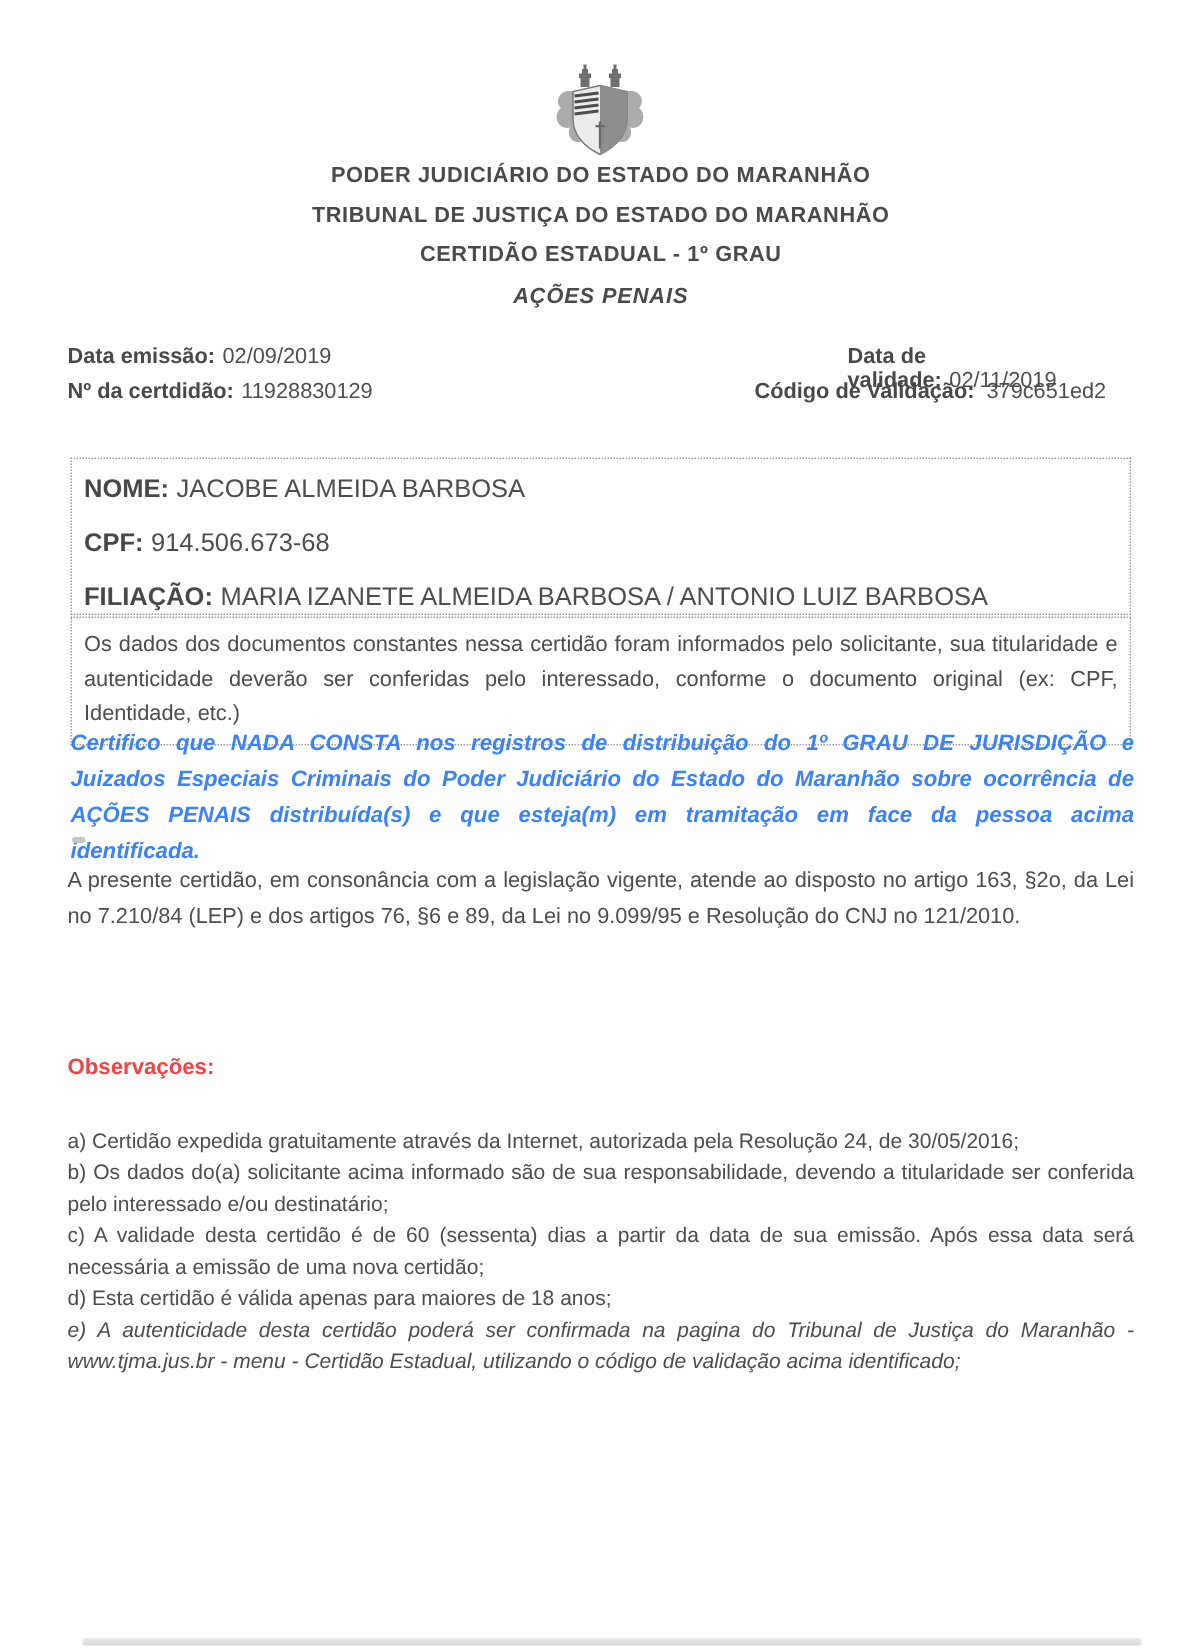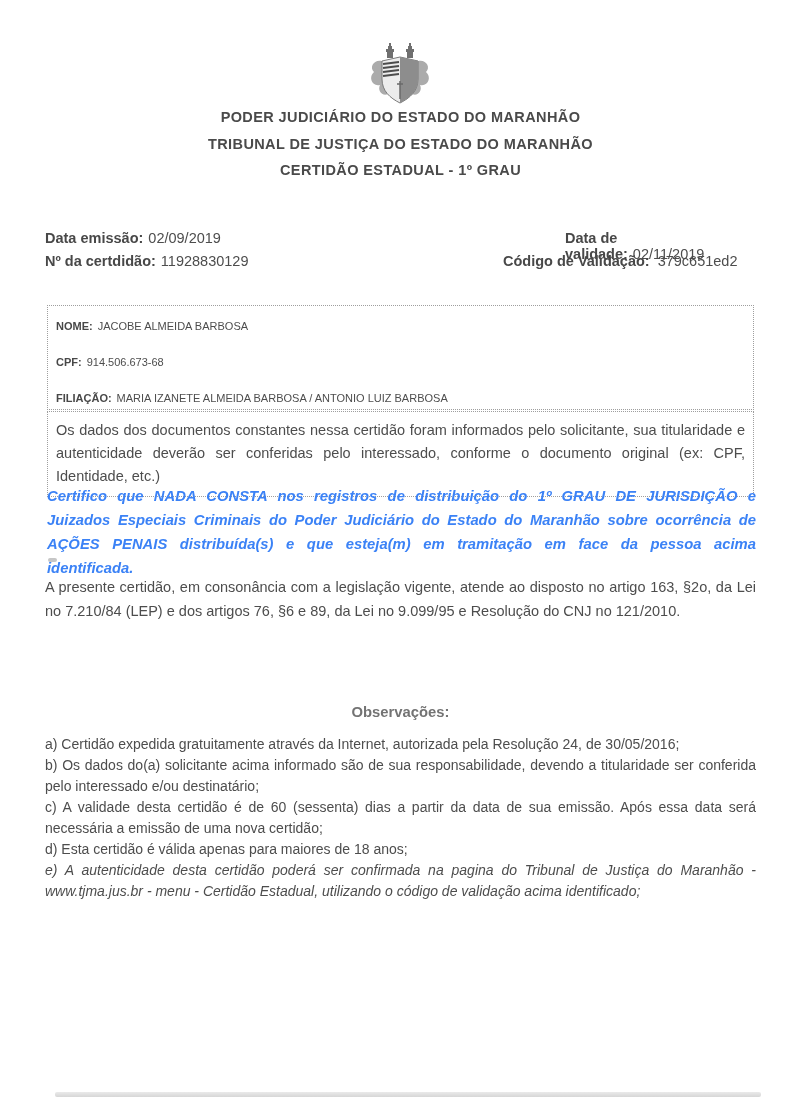--- a/index.html
+++ b/index.html
@@ -20,31 +20,31 @@
   .meta2 { top:253px; }
   .lbl { font-weight:bold; color:#484848; margin-right:5px; }
   .mright1 { position:absolute; left:520px; top:0; }
   .mright2 { position:absolute; left:458px; top:0; }
   .mright2 .lbl { margin-right:8px;margin-top:44px; }
   .dotbox {
     position:absolute; left:47px; width:707px; box-sizing:border-box;
     border:1px dotted #9e9e9e; background:transparent;
   }
   .box1 { top:305px; height:105px; padding:9px 8px 0 8px; }
-  .box1 .prow { line-height:22px; margin-bottom:14px; font-size:11px; white-space:nowrap; }
+  .box1 .prow { line-height:22px; margin-bottom:14px; font-size:17px; white-space:nowrap; }
   .box2 { top:411px; height:86px; padding:7px 8px; }
   .jtext { text-align:justify; }
   .box2 .jtext { font-size:14.5px; line-height:23px; }
   .certifico { top:484px; left:47px; width:709px; font-weight:bold; font-size:14.8px;
                line-height:24px; color:#3b82f6; word-spacing:2px;font-style:italic; }
   .legal { top:575px; font-size:14.5px; line-height:24px; }
   .speck { position:absolute; top:558px; left:48px; width:9px; height:4px;
            background:#c6c6c6; border-radius:2px; }
-  .obs-title { top:704px; font-weight:bold; font-size:14.8px; color:#737373;text-align:center; }
-  .obs-list { top:734px; font-size:14px; line-height:21px; }
+  .obs-title { top:704px; font-weight:bold; font-size:14.8px; color:#ef4444; }
+  .obs-list { top:750px; font-size:14px; line-height:21px; }
   .obs-item { text-align:justify; }
   .obs-item.italic { font-style:italic; }
   .bottom-band { position:absolute; top:1092px; left:55px; width:706px; height:5px;
                  background:linear-gradient(#e6e6e6,#cfcfcf); opacity:0.85; border-radius:2px; }
 </style>
 </head>
 <body>
 
 <div class="page">
 
@@ -77,20 +77,21 @@
       </g>
 
       <line x1="32" y1="39" x2="32" y2="57" stroke="#6a6a6a" stroke-width="1.5"></line>
       <line x1="29" y1="42" x2="35" y2="42" stroke="#6a6a6a" stroke-width="1.5"></line>
     </svg>
   </div>
 
   <div class="abs center hline h2">TRIBUNAL DE JUSTIÇA DO ESTADO DO MARANHÃO</div>
   <div class="abs center hline h1">PODER JUDICIÁRIO DO ESTADO DO MARANHÃO</div>
   <div class="abs center hline h3">CERTIDÃO ESTADUAL - 1º GRAU</div>
+  <div class="abs center hline h4">AÇÕES PENAIS</div>
 
   <div class="abs meta-row meta1">
     <span>
       <span class="lbl">Data emissão:</span><span>02/09/2019</span>
     </span>
     <span class="mright1">
       <span class="lbl">Data de validade:</span><span>02/11/2019</span>
     </span>
   </div>
 

